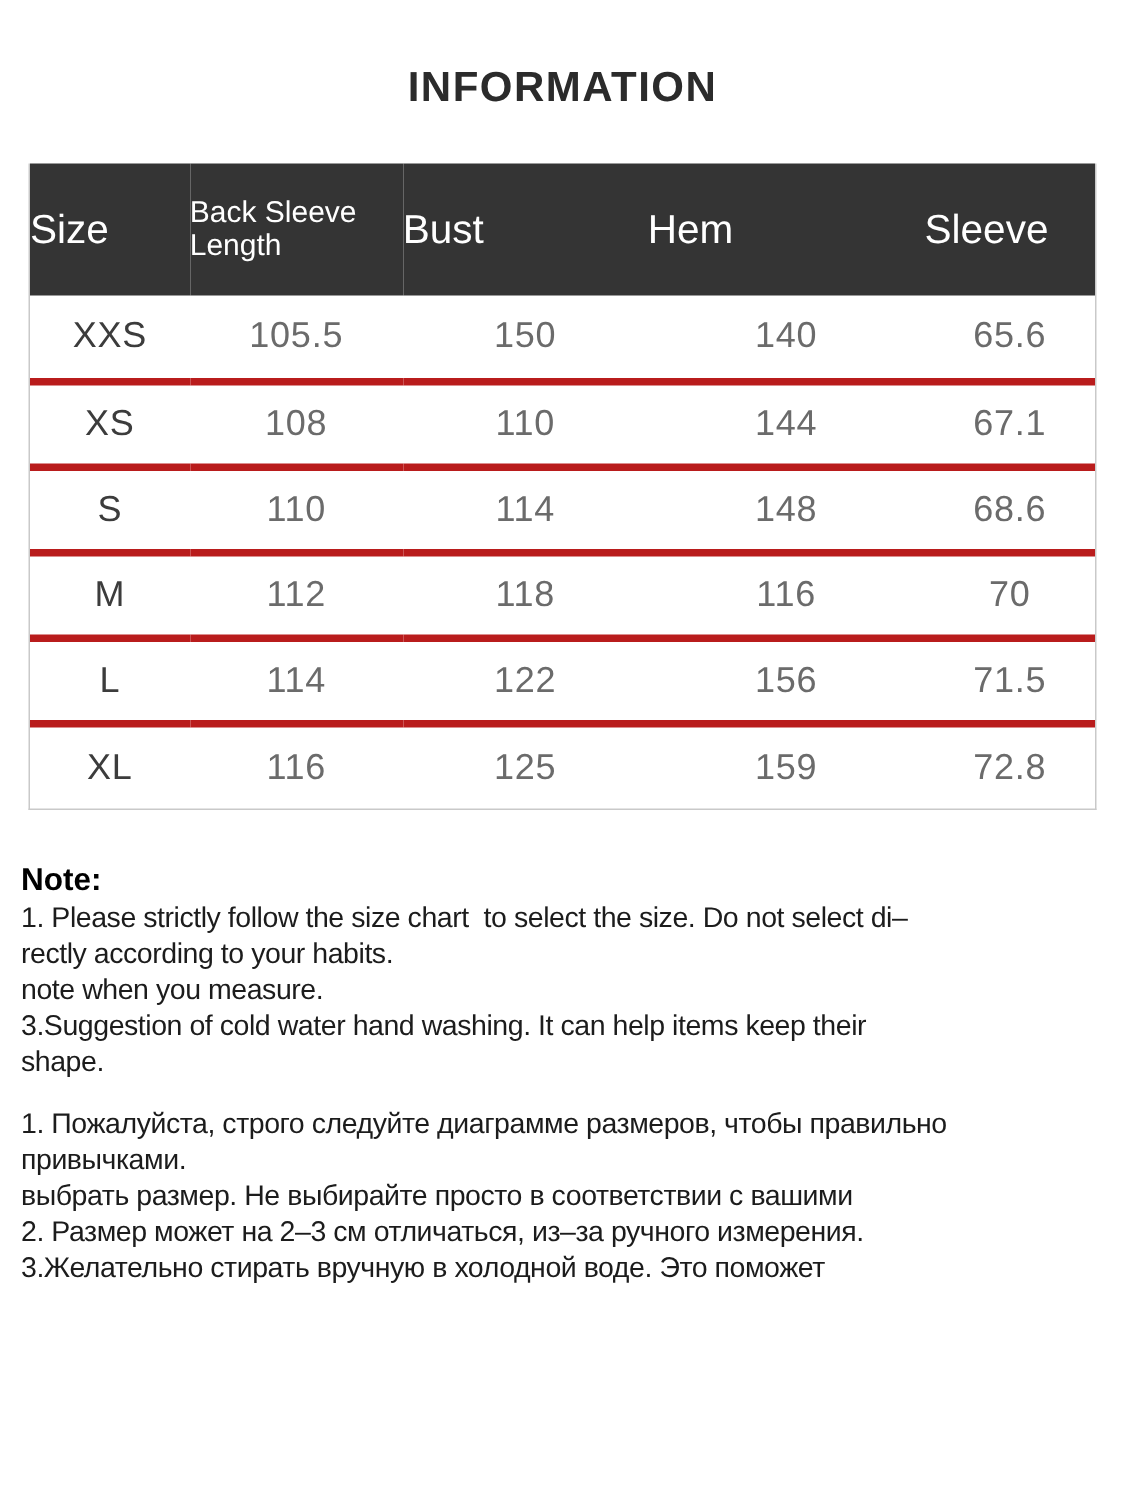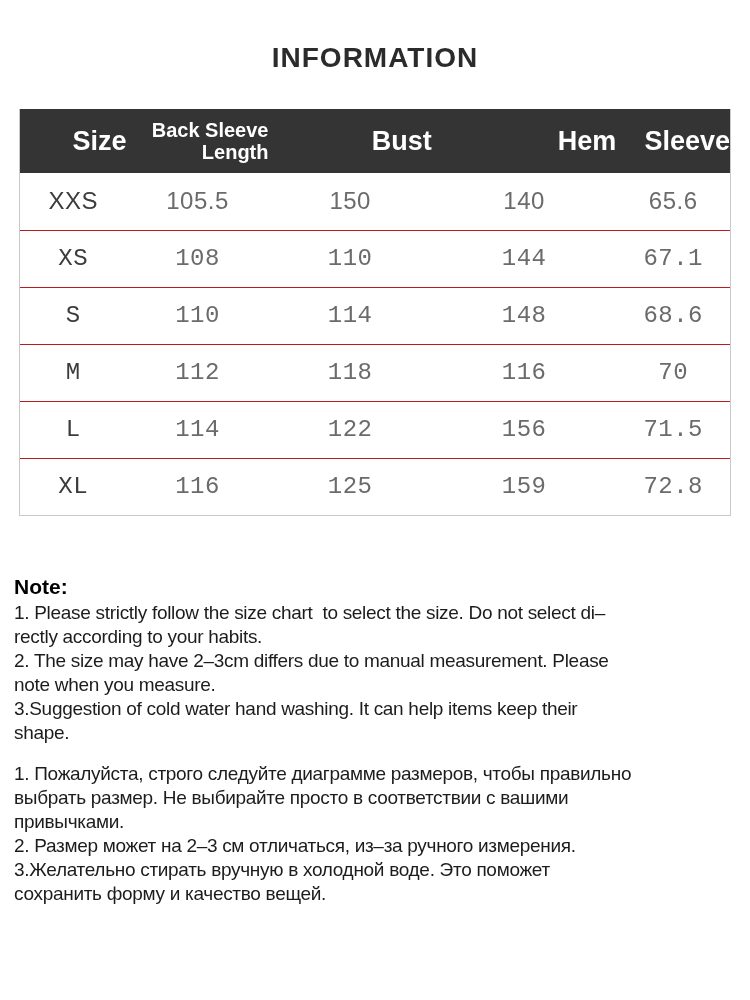--- a/index.html
+++ b/index.html
@@ -28,30 +28,30 @@
     border:1px solid #c9c9c9;
     border-top:none;
   }
   table.size-table {
     width:100%;
     border-collapse:collapse;
     table-layout:fixed;
   }
   .size-table thead tr { background:#343434; }
   .size-table thead th {
-    height:64px;
+    height:88px;
     color:#ffffff;
-    font-weight:700;
-    text-align:right;
+    font-weight:400;
+    text-align:left;
     vertical-align:middle;
   }
   .size-table thead th.col-single { font-size:27px; }
   .size-table thead th.col-double { font-size:20px; line-height:22px; }
   .size-table tbody tr { height:57px; }
-  .size-table tbody tr + tr td { border-top:1px solid #b91c1c;font-family:Liberation Mono, monospace; }
+  .size-table tbody tr + tr td { border-top:5px solid #b91c1c; }
   .size-table tbody td {
     text-align:center;
     vertical-align:middle;
     font-size:24px;
     color:#6b6b6b;
     letter-spacing:0.5px;
   }
   .size-table tbody td.size-cell { color:#3c3c3c; }
 
   .notes {
@@ -152,26 +152,24 @@
       </tr>
     </tbody>
   </table>
 </div>
 
 <div class="notes">
   <div class="en-block">
     <div class="note-heading">Note:</div>
     <div class="note-line">1. Please strictly follow the size chart  to select the size. Do not select di–</div>
     <div class="note-line">rectly according to your habits.</div>
-    <div class="note-line">2. The size may have 2–3cm differs due to manual measurement. Please</div>
     <div class="note-line">note when you measure.</div>
     <div class="note-line">3.Suggestion of cold water hand washing. It can help items keep their</div>
     <div class="note-line">shape.</div>
   </div>
   <div class="ru-block">
     <div class="note-line">1. Пожалуйста, строго следуйте диаграмме размеров, чтобы правильно</div>
+    <div class="note-line">привычками.</div>
     <div class="note-line">выбрать размер. Не выбирайте просто в соответствии с вашими</div>
-    <div class="note-line">привычками.</div>
     <div class="note-line">2. Размер может на 2–3 см отличаться, из–за ручного измерения.</div>
     <div class="note-line">3.Желательно стирать вручную в холодной воде. Это поможет</div>
-    <div class="note-line">сохранить форму и качество вещей.</div>
   </div>
 </div>
 
 </body></html>

